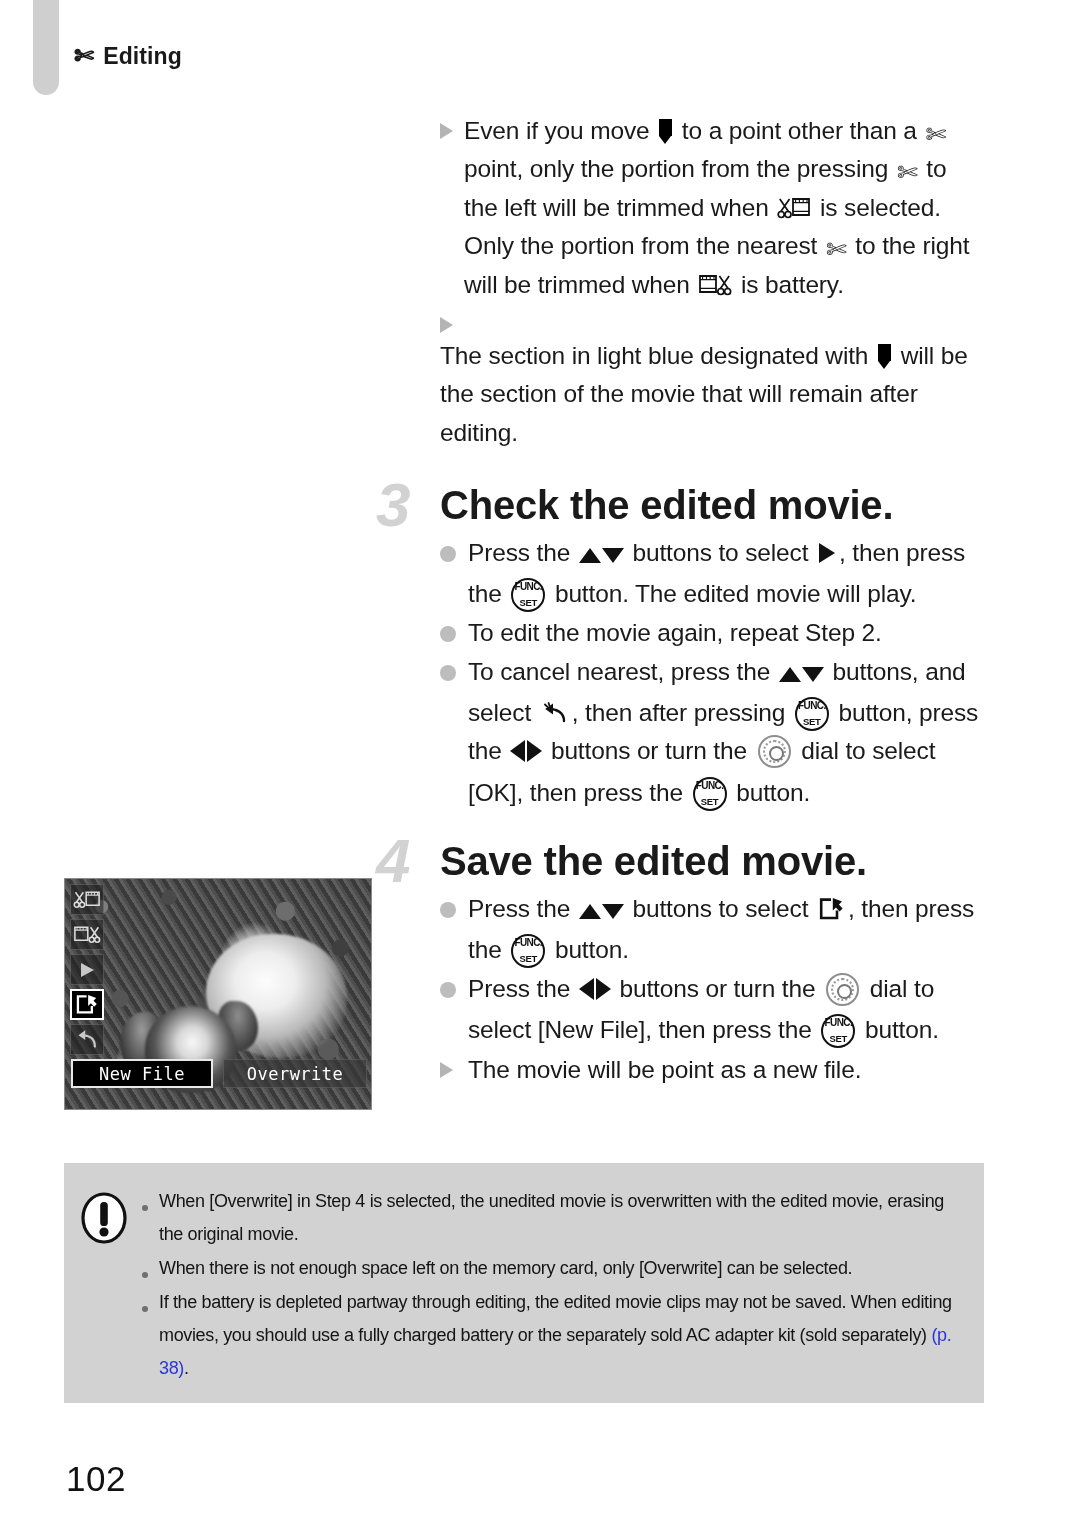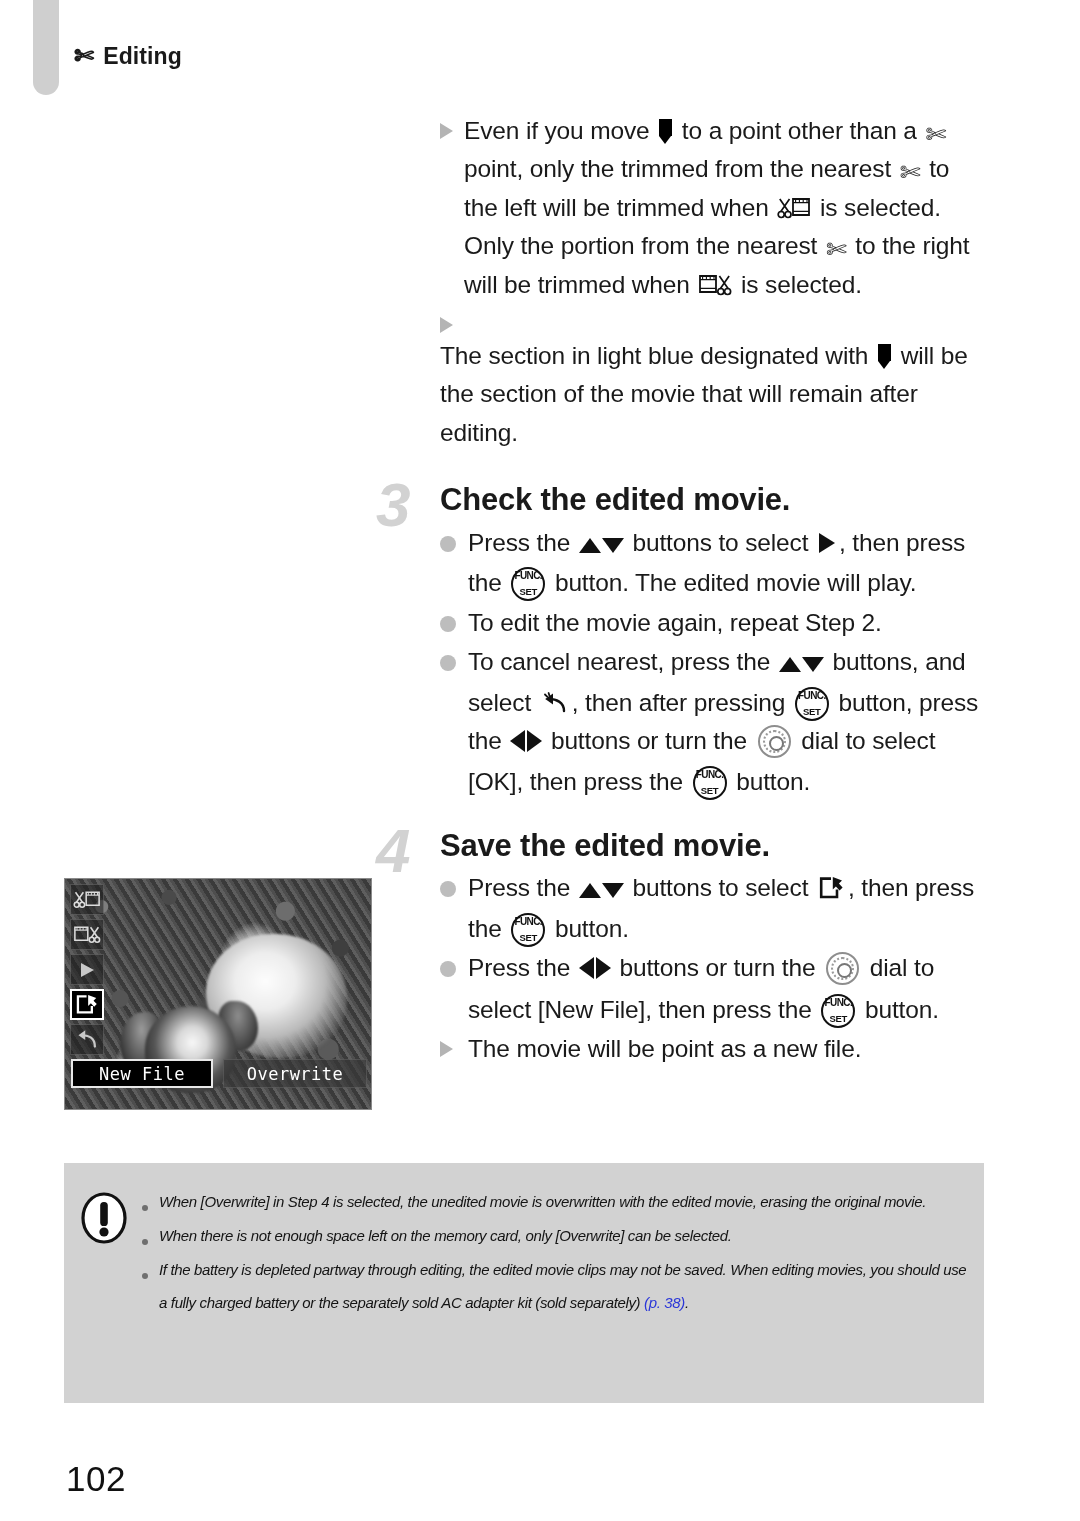--- a/index.html
+++ b/index.html
@@ -78,21 +78,21 @@
     position: absolute;
     left: -64px; top: -8px;
     font-size: 62px;
     font-weight: bold;
     font-style: italic;
     color: #d2d2d2;
     line-height: 1;
     user-select: none;
   }
   .step-title {
-    font-size: 31px;
+    font-size: 40px;
     font-weight: bold;
     letter-spacing: -0.2px;
     margin: 0 0 6px 0;
     line-height: 1.15;
   }
   .dot-item {
     display: flex;
     margin-bottom: 1px;
   }
   .dot-item .dotcell {
@@ -353,25 +353,24 @@
   .c-item { display: flex; margin-bottom: 1px; }
   .c-item .cb {
     flex: 0 0 auto; width: 17px; padding-top: 12px;
   }
   .c-item .cb i {
     display: inline-block; width: 6px; height: 6px;
     border-radius: 50%; background: #6f6f6f;
   }
   .c-item .ct {
     flex: 1 1 auto;
-    font-size: 15px;
+    font-size: 18px;
     line-height: 33px;
     letter-spacing: -0.35px;
     color: #141414;
-    font-style: italic;
   }
   .pref { color: #2b37d8; }
 
   
   .pageno {
     position: absolute;
     left: 66px; bottom: 22px;
     font-size: 35px;
     color: #111;
     letter-spacing: 0.5px;
@@ -385,21 +384,21 @@
 <div class="runhead">
   <span style="font-size:24px;line-height:1;">✄</span>
   <span class="label">Editing</span>
 </div>
 
 <div class="col-right">
 
   <div class="tri-item">
     <div class="tri"><span class="glyph-tri"></span></div>
     <div class="txt">
-      <span>Even if you move </span><span class="ic ic-pin"><i></i></span><span> to a point other than a </span><span class="ic-sciss">✄</span><span> point, only the trimmed from the nearest </span><span class="ic-sciss">✄</span><span> to the left will be trimmed when </span><svg class="ic-svg" width="34" height="26" viewBox="0 0 34 26">
+      <span>Even if you move </span><span class="ic ic-pin"><i></i></span><span> to a point other than a </span><span class="ic-sciss">✄</span><span> point, only the portion from the pressing </span><span class="ic-sciss">✄</span><span> to the left will be trimmed when </span><svg class="ic-svg" width="34" height="26" viewBox="0 0 34 26">
           <g fill="none" stroke="#111" stroke-width="1.7">
             <circle cx="4.2" cy="19.5" r="3"></circle>
             <circle cx="11" cy="19.5" r="3"></circle>
             <path d="M3.5 17 L12.5 4 M11.8 17 L2.8 4"></path>
           </g>
           <g fill="none" stroke="#111" stroke-width="1.8">
             <path d="M16 4 h16 v16 h-16 z"></path>
             <path d="M16 7.6 h16 M16 16.4 h16" stroke-width="1.3"></path>
             <path d="M18.6 4 v3.6 M22.4 4 v3.6 M26.2 4 v3.6 M30 4 v3.6" stroke-width="1.1"></path>
           </g>
@@ -407,21 +406,21 @@
           <g fill="none" stroke="#111" stroke-width="1.8">
             <path d="M2 4 h16 v16 h-16 z"></path>
             <path d="M2 7.6 h16 M2 16.4 h16" stroke-width="1.3"></path>
             <path d="M4.6 4 v3.6 M8.4 4 v3.6 M12.2 4 v3.6 M16 4 v3.6" stroke-width="1.1"></path>
           </g>
           <g fill="none" stroke="#111" stroke-width="1.7">
             <circle cx="22.8" cy="19.5" r="3"></circle>
             <circle cx="29.6" cy="19.5" r="3"></circle>
             <path d="M22.1 17 L31.1 4 M30.4 17 L21.4 4"></path>
           </g>
-        </svg><span> is selected.</span>
+        </svg><span> is battery.</span>
     </div>
   </div>
 
   <div class="tri-item" style="margin-top:0px;flex-direction:column;">
     <div class="tri"><span class="glyph-tri"></span></div>
     <div class="txt">
       <span>The section in light blue designated with </span><span class="ic ic-pin"><i></i></span><span> will be the section of the movie that will remain after editing.</span>
     </div>
   </div>
 

